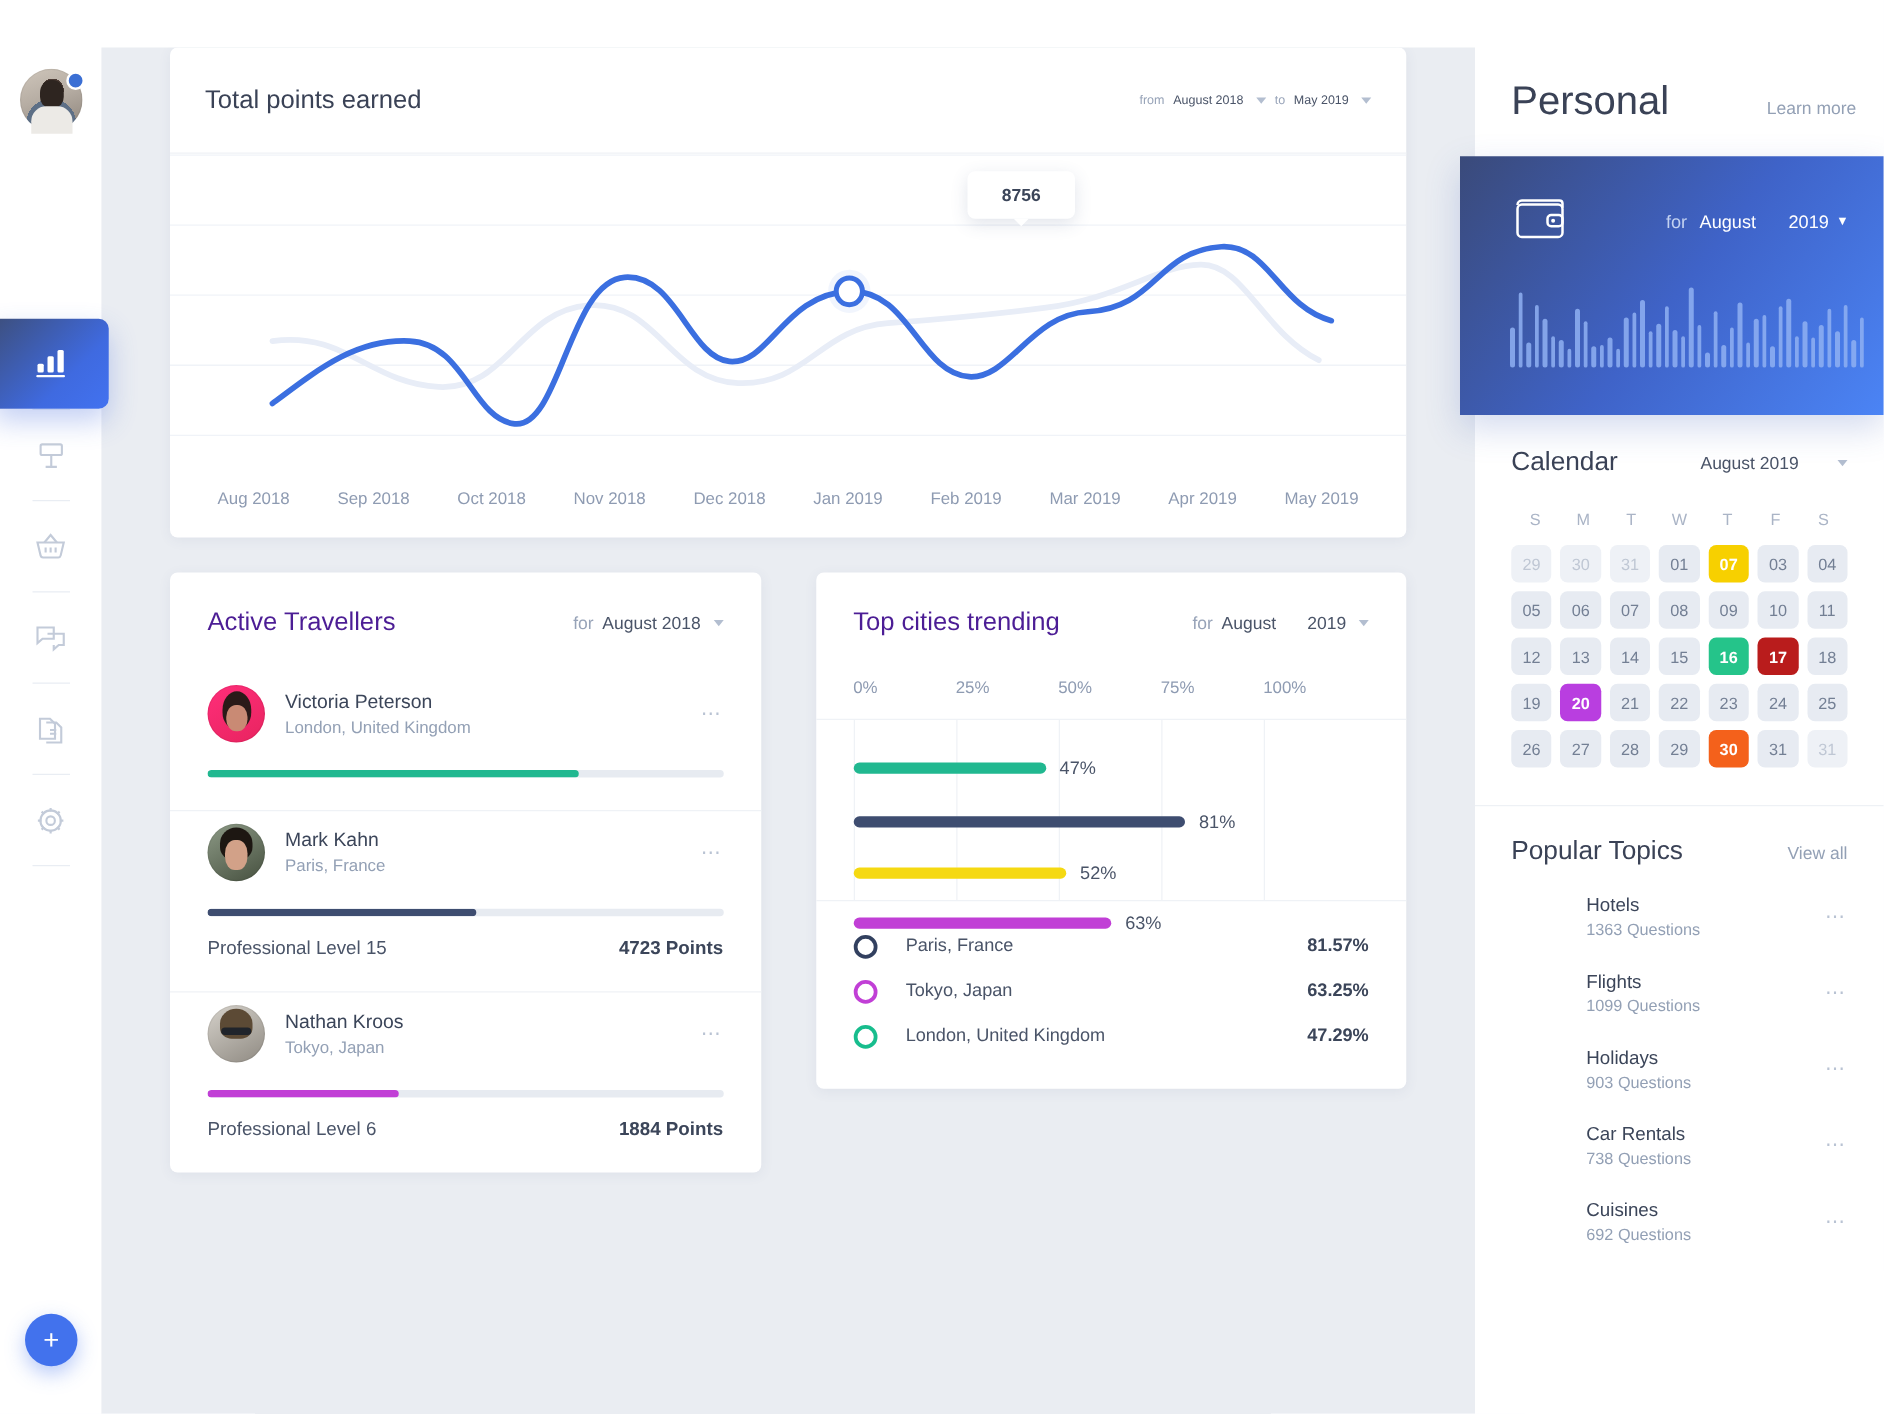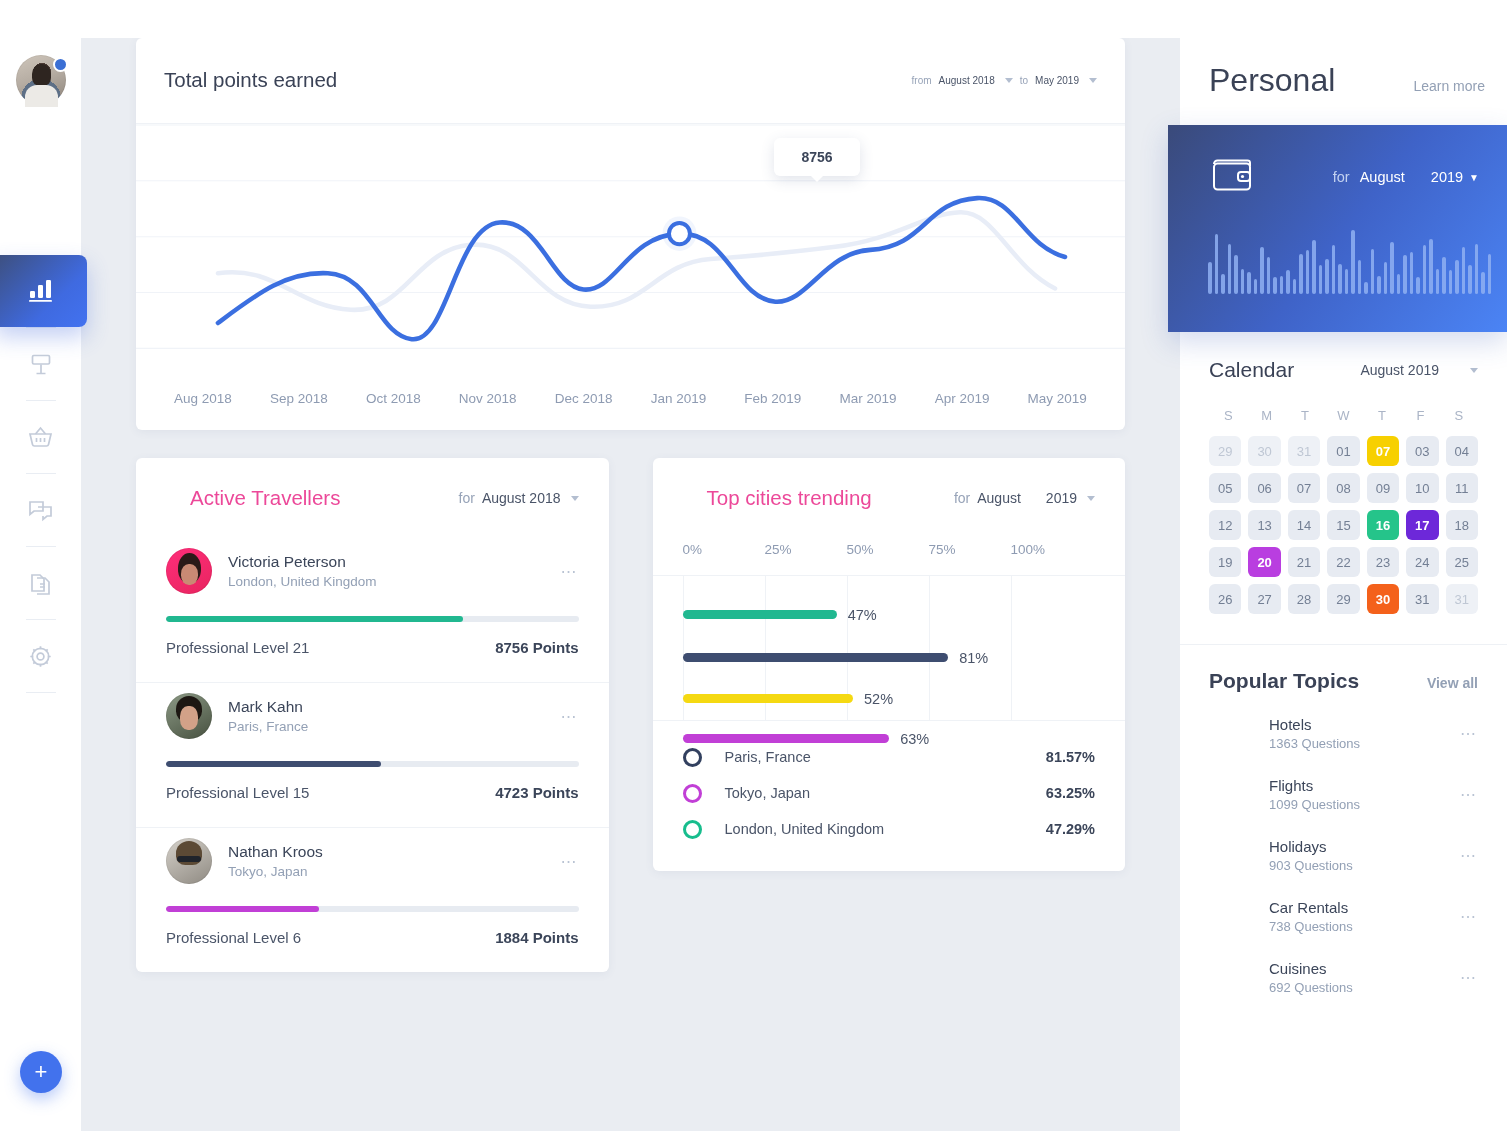--- a/index.html
+++ b/index.html
@@ -113,21 +113,21 @@
 
   
   .row{ display:flex; gap:44px; margin-top:28px; }
 
   
   .trav-card{ width:477px; }
   .sub-head{
     height:80px; display:flex; align-items:center; justify-content:space-between;
     padding:0 30px;
   }
-  .sub-title{ font-size:20.5px; color:#ec4899; font-weight:400;margin-left:24px; }
+  .sub-title{ font-size:20.5px; color:#4c1d95; font-weight:400; }
   .sel{ display:flex; align-items:center; gap:7px; font-size:14px; }
   .sel .muted{ color:#97a3b8; }
   .sel .val{ color:#4a5468; }
   .trav{ padding:10px 30px 26px 30px; border-bottom:1px solid #eff2f6; }
   .trav:last-child{ border-bottom:none; }
   .trav-top{ display:flex; align-items:center; }
   .tav{ width:46px;height:46px;border-radius:50%; margin-right:16px; flex:none; position:relative; overflow:hidden; box-shadow:inset 0 0 0 1px rgba(0,0,0,.06); }
   .tav.a{ background:linear-gradient(150deg,#ff2e7a 0%,#e8245f 100%); }
   .tav.a:before{ content:""; position:absolute; left:12px; top:5px; width:23px; height:30px; background:#2b1a18; border-radius:50% 50% 44% 44%; }
   .tav.a:after{ content:""; position:absolute; left:15px; top:16px; width:17px; height:21px; background:#c98a74; border-radius:46%; }
@@ -191,21 +191,21 @@
   .days{ display:grid; grid-template-columns:repeat(7,1fr); gap:7px; margin-top:13px; }
   .day{
     height:30px; border-radius:6px; background:#e7ebf2; color:#737f94;
     display:flex; align-items:center; justify-content:center;
     font-size:13px; cursor:pointer;
   }
   .day.muted{ background:#eef1f6; color:#bfc7d4; }
   .day.sel{ color:#fff; font-weight:700; }
 
   .topics{ margin-top:30px; border-top:1px solid #eef1f5; padding:24px 29px 0 29px; }
-  .topics-head{ display:flex; align-items:baseline;font-weight:bold; }
+  .topics-head{ display:flex; align-items:baseline; }
   .topics-title{ font-size:21px; color:#3a4256; }
   .viewall{ margin-left:auto; font-size:14px; color:#93a0b5; cursor:pointer; }
   .topic{ display:flex; align-items:center; margin-top:19px; }
   .ticon{ width:42px;height:42px;border-radius:10px; display:flex;align-items:center;justify-content:center; flex:none; margin-right:18px; }
   .tname2{ font-size:15px; color:#3b4559; }
   .tq{ font-size:13px; color:#93a0b5; margin-top:3px; }
 </style>
 </head>
 <body>
 
@@ -355,24 +355,20 @@
           <div class="trav-top">
             <div class="tav a"></div>
             <div>
               <div class="tname">Victoria Peterson</div>
               <div class="tloc">London, United Kingdom</div>
             </div>
             <div class="dots">⋯</div>
           </div>
           <div class="bar-track">
             <div class="bar-fill" id="pf0" style="width: 72%; background: rgb(33, 184, 144);"></div>
-          </div>
-          <div class="trav-foot">
-            <span class="tlevel">Professional Level 21</span>
-            <span class="tpoints">8756 Points</span>
           </div>
         </div>
 
         <div class="trav">
           <div class="trav-top">
             <div class="tav b"></div>
             <div>
               <div class="tname">Mark Kahn</div>
               <div class="tloc">Paris, France</div>
             </div>
@@ -573,21 +569,21 @@
           <div class="day">07</div>
           <div class="day">08</div>
           <div class="day">09</div>
           <div class="day">10</div>
           <div class="day">11</div>
           <div class="day">12</div>
           <div class="day">13</div>
           <div class="day">14</div>
           <div class="day">15</div>
           <div class="day sel" style="background: rgb(37, 196, 138);">16</div>
-          <div class="day sel" style="background: #6d28d9;">17</div>
+          <div class="day sel" style="background: #b91c1c;">17</div>
           <div class="day">18</div>
           <div class="day">19</div>
           <div class="day sel" style="background: rgb(185, 62, 224);">20</div>
           <div class="day">21</div>
           <div class="day">22</div>
           <div class="day">23</div>
           <div class="day">24</div>
           <div class="day">25</div>
           <div class="day">26</div>
           <div class="day">27</div>

